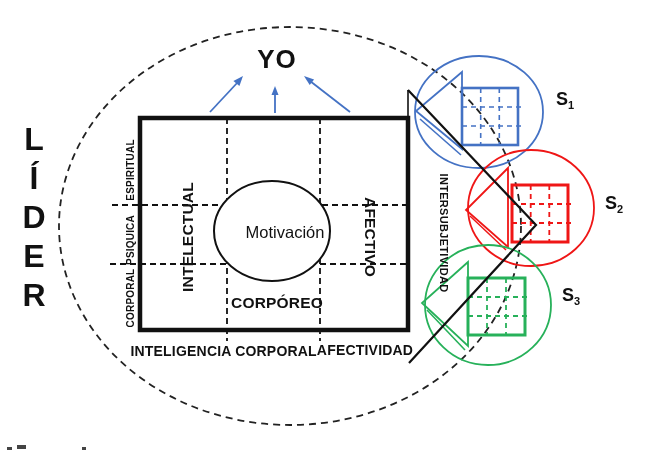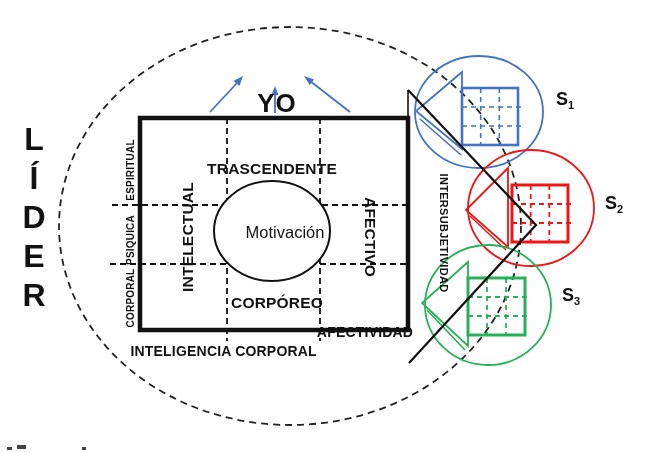--- a/index.html
+++ b/index.html
@@ -99,39 +99,38 @@
       <polygon stroke="none" points="304,76 314.1,79.4 309.7,85" fill="#4472c4"></polygon>
     </g>
   </svg>
 
   <div class="lider">L
 Í
 D
 E
 R</div>
 
-  <div class="pos yo" style="left:277px;top:59px;margin-top:44px;">YO</div>
+  <div class="pos yo" style="left:277px;top:59px;">YO</div>
 
-  <div class="pos big-label" style="left:272px;top:169px;">TRASCENDENTE</div>
 
   <div class="pos big-label rot-ccw" style="left:188px;top:237px;">INTELECTUAL</div>
 
   <div class="pos big-label rot-cw" style="left:370px;top:237px;">AFECTIVO</div>
 
   <div class="pos big-label" style="left:277px;top:303px;">CORPÓREO</div>
 
   <div class="pos center-label" style="left:272px;top:232px;padding-left:26px;">Motivación</div>
 
   <div class="pos small-label rot-ccw" style="left:130px;top:170px;">ESPIRITUAL</div>
   <div class="pos small-label rot-ccw" style="left:130px;top:240px;">PSIQUICA</div>
   <div class="pos small-label rot-ccw" style="left:130px;top:298px;">CORPORAL</div>
 
   <div class="pos bottom-label" style="left:181px;top:351px;">INTELIGENCIA</div>
   <div class="pos bottom-label" style="left:276px;top:351px;">CORPORAL</div>
-  <div class="pos bottom-label" style="left:365px;top:332px;">AFECTIVIDAD</div>
+  <div class="pos bottom-label" style="left:365px;top:350px;">AFECTIVIDAD</div>
 
   <div class="pos inter rot-cw" style="left:444px;top:233px;">INTERSUBJETIVIDAD</div>
 
   <div class="s-label" style="left:565px;top:100px;">
     <span>S</span><sub>1</sub>
   </div>
   <div class="s-label" style="left:614px;top:204px;">
     <span>S</span><sub>2</sub>
   </div>
   <div class="s-label" style="left:571px;top:296px;">

